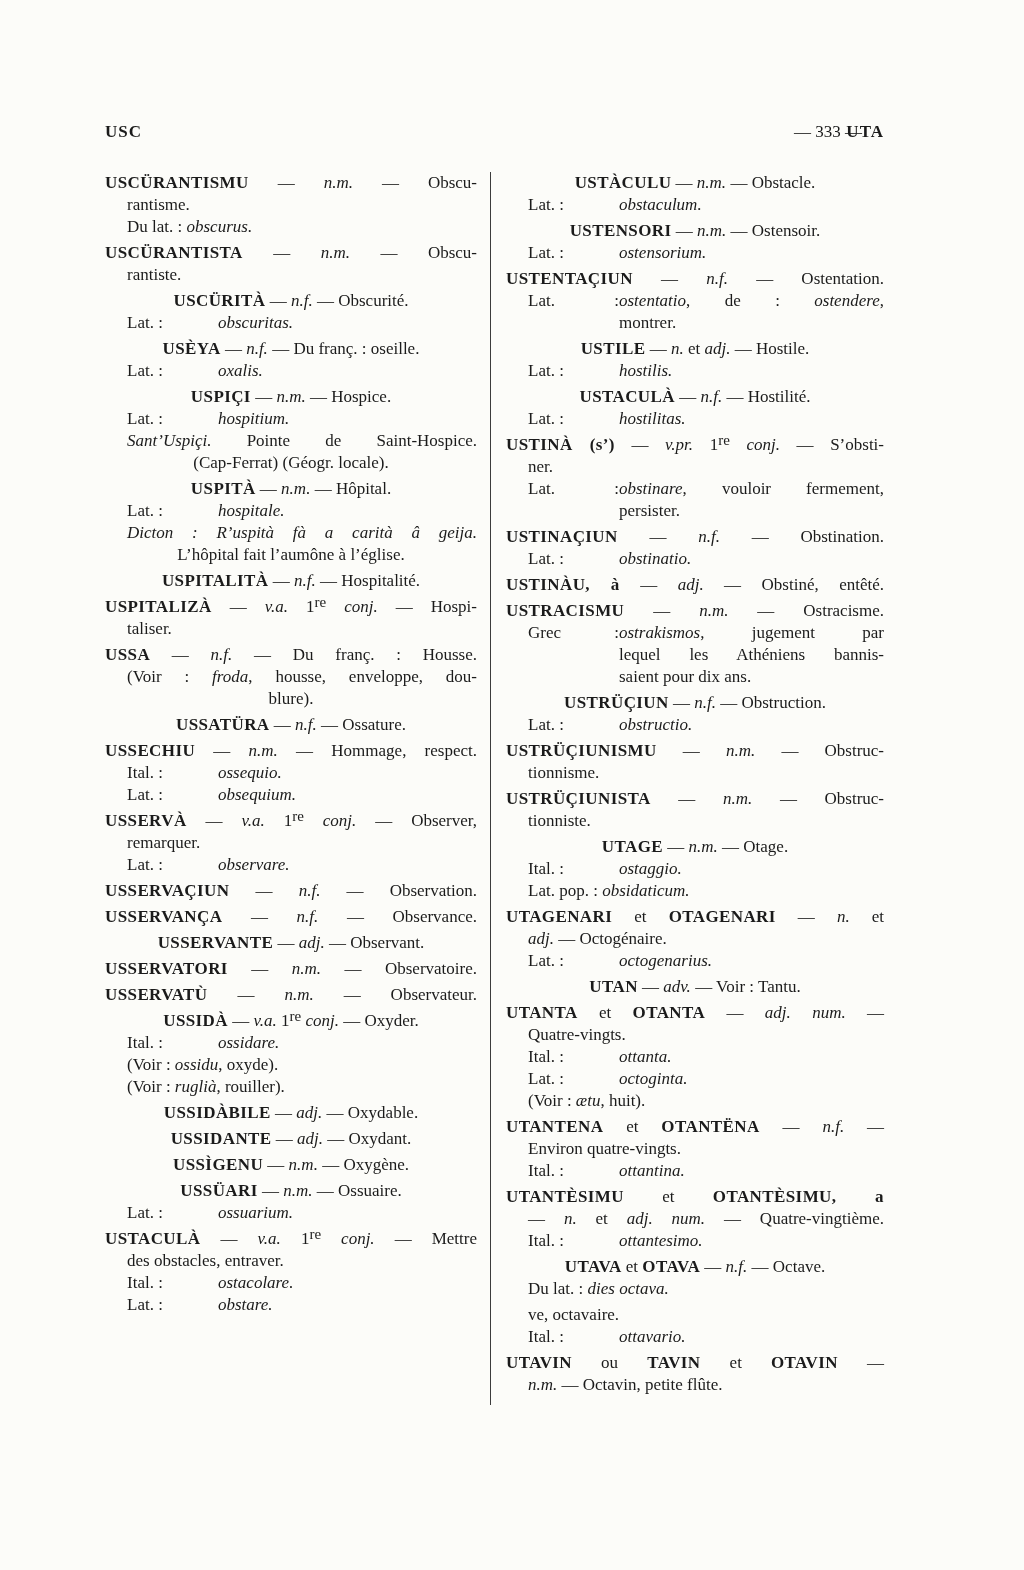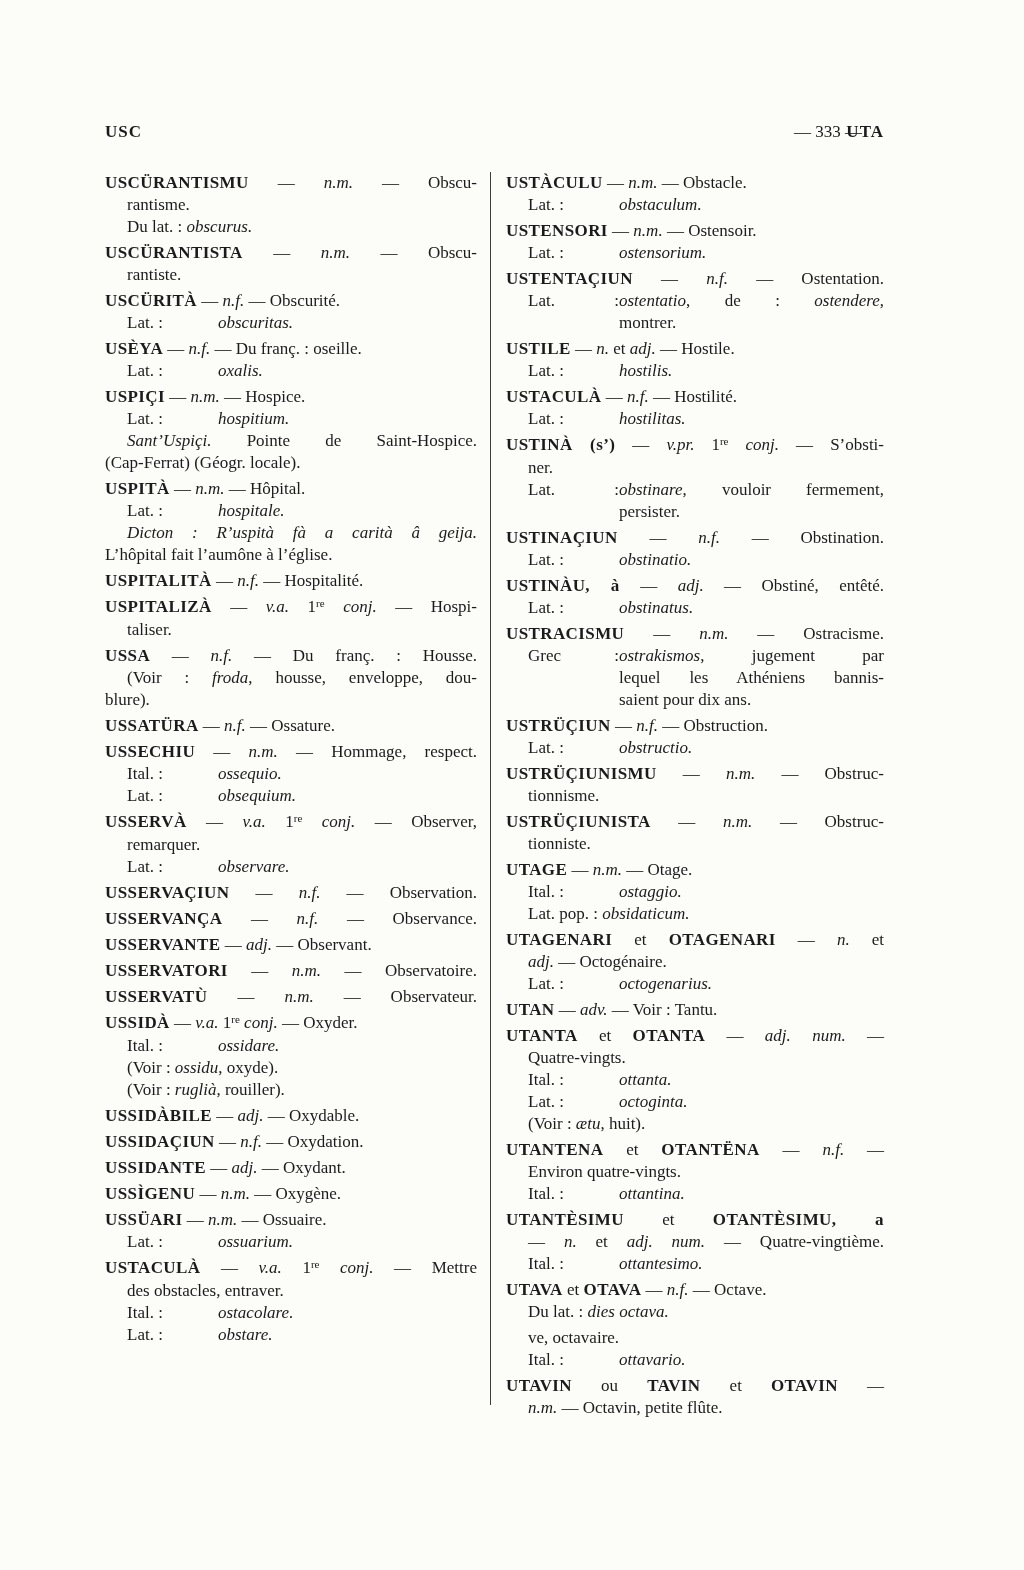--- a/index.html
+++ b/index.html
@@ -19,28 +19,28 @@
   .h-center { position:absolute; left:0; right:22px; text-align:right; }
   .divider {
     position:absolute; left:490px; top:172px; width:1px; height:1233px;
     background:var(--divider);
   }
   .col { position:absolute; top:172px; font-size:17px; line-height:22px; }
   .col-left  { left:105px; width:372px; }
   .col-right { left:506px; width:378px; }
   .entry { margin-bottom:4px;font-family:Liberation Serif, serif; }
   .line { min-height:22px; }
-  .ind0 { padding-left:0; }
+  .ind0 { padding-left:0;text-align:center; }
   .ind1 { padding-left:22px; }
   .ind2 { padding-left:113px; }
   .just { text-align:justify; text-align-last:justify; }
   .seg-b { font-weight:bold; letter-spacing:0.4px; }
   .seg-i { font-style:italic; }
   .seg-n { }
-  .seg-p { font-size:11px; position:relative; top:-5px; }
+  .seg-p { font-size:15px; position:relative; top:-5px; }
   .seg-L { display:inline-block; width:91px; }
 </style>
 </head>
 <body>
 
 <div class="page">
   <div class="header">
     <span class="h-left">USC</span>
     <span class="h-center">— 333 —</span>
     <span class="h-right">UTA</span>
@@ -119,23 +119,20 @@
       <div class="entry">
         <div class="line ind0"><span class="seg-b">USSIDÀ</span><span class="seg-n"> — </span><span class="seg-i">v.a.</span><span class="seg-n"> 1</span><span class="seg-p">re</span><span class="seg-i"> conj.</span><span class="seg-n"> — Oxyder.</span></div>
         <div class="line ind1"><span class="seg-L">Ital. :</span><span class="seg-i">ossidare.</span></div>
         <div class="line ind1"><span class="seg-n">(Voir : </span><span class="seg-i">ossidu</span><span class="seg-n">, oxyde).</span></div>
         <div class="line ind1"><span class="seg-n">(Voir : </span><span class="seg-i">ruglià</span><span class="seg-n">, rouiller).</span></div>
       </div>
       <div class="entry">
         <div class="line ind0"><span class="seg-b">USSIDÀBILE</span><span class="seg-n"> — </span><span class="seg-i">adj.</span><span class="seg-n"> — Oxydable.</span></div>
       </div>
       <div class="entry">
-        <div class="line ind0"><span class="seg-b">USSIDAÇIUN</span><span class="seg-n"> — </span><span class="seg-i">n.f.</span><span class="seg-n"> — Oxydation.</span></div>
-      </div>
-      <div class="entry">
         <div class="line ind0"><span class="seg-b">USSIDANTE</span><span class="seg-n"> — </span><span class="seg-i">adj.</span><span class="seg-n"> — Oxydant.</span></div>
       </div>
       <div class="entry">
         <div class="line ind0"><span class="seg-b">USSÌGENU</span><span class="seg-n"> — </span><span class="seg-i">n.m.</span><span class="seg-n"> — Oxygène.</span></div>
       </div>
       <div class="entry">
         <div class="line ind0"><span class="seg-b">USSÜARI</span><span class="seg-n"> — </span><span class="seg-i">n.m.</span><span class="seg-n"> — Ossuaire.</span></div>
         <div class="line ind1"><span class="seg-L">Lat. :</span><span class="seg-i">ossuarium.</span></div>
       </div>
       <div class="entry">
@@ -172,21 +169,20 @@
         <div class="line ind1"><span class="seg-n">ner.</span></div>
         <div class="line ind1 just"><span class="seg-L">Lat. :</span><span class="seg-i">obstinare</span><span class="seg-n">, vouloir fermement,</span></div>
         <div class="line ind2"><span class="seg-n">persister.</span></div>
       </div>
       <div class="entry">
         <div class="line ind0 just"><span class="seg-b">USTINAÇIUN</span><span class="seg-n"> — </span><span class="seg-i">n.f.</span><span class="seg-n"> — Obstination.</span></div>
         <div class="line ind1"><span class="seg-L">Lat. :</span><span class="seg-i">obstinatio.</span></div>
       </div>
       <div class="entry">
         <div class="line ind0 just"><span class="seg-b">USTINÀU, à</span><span class="seg-n"> — </span><span class="seg-i">adj.</span><span class="seg-n"> — Obstiné, entêté.</span></div>
-        <div class="line ind1"><span class="seg-L">Lat. :</span><span class="seg-i">obstinatus.</span></div>
       </div>
       <div class="entry">
         <div class="line ind0 just"><span class="seg-b">USTRACISMU</span><span class="seg-n"> — </span><span class="seg-i">n.m.</span><span class="seg-n"> — Ostracisme.</span></div>
         <div class="line ind1 just"><span class="seg-L">Grec :</span><span class="seg-i">ostrakismos</span><span class="seg-n">, jugement par</span></div>
         <div class="line ind2 just"><span class="seg-n">lequel les Athéniens bannis-</span></div>
         <div class="line ind2"><span class="seg-n">saient pour dix ans.</span></div>
       </div>
       <div class="entry">
         <div class="line ind0"><span class="seg-b">USTRÜÇIUN</span><span class="seg-n"> — </span><span class="seg-i">n.f.</span><span class="seg-n"> — Obstruction.</span></div>
         <div class="line ind1"><span class="seg-L">Lat. :</span><span class="seg-i">obstructio.</span></div>

